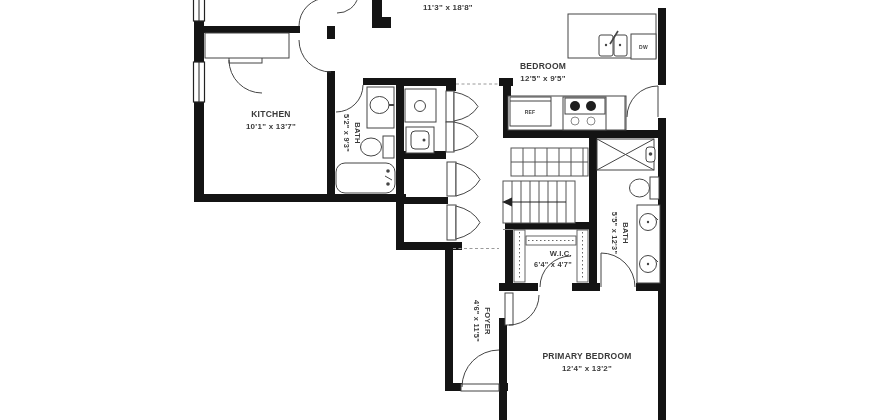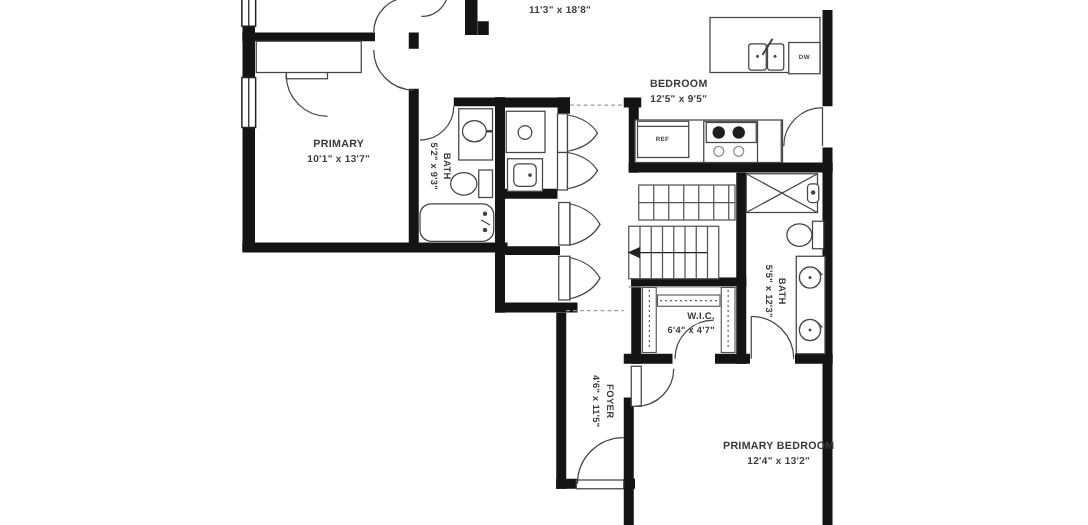--- a/index.html
+++ b/index.html
@@ -188,21 +188,21 @@
   <div class="lbl" style="left:448px;top:8px;">
     <span class="dm">11'3" x 18'8"</span>
   </div>
 
   <div class="lbl" style="left:543px;top:73px;">
     <span class="nm">BEDROOM</span>
     <span class="dm">12'5" x 9'5"</span>
   </div>
 
   <div class="lbl" style="left:271px;top:121px;">
-    <span class="nm">PRIMARY</span>
+    <span class="nm">KITCHEN</span>
     <span class="dm">10'1" x 13'7"</span>
   </div>
 
   <div class="lbl rot small" style="left:352px;top:133px;">
     <span class="nm">BATH</span>
     <span class="dm">5'2" x 9'3"</span>
   </div>
 
   <div class="lbl rot small" style="left:620px;top:233px;">
     <span class="nm">BATH</span>
@@ -212,21 +212,21 @@
   <div class="lbl small" style="left:553px;top:259px;text-align:right;">
     <span class="nm">W.I.C.</span>
     <span class="dm">6'4" x 4'7"</span>
   </div>
 
   <div class="lbl rot small" style="left:482px;top:321px;">
     <span class="nm">FOYER</span>
     <span class="dm">4'6" x 11'5"</span>
   </div>
 
-  <div class="lbl" style="left:587px;top:363px;margin-left:36px;">
+  <div class="lbl" style="left:587px;top:363px;">
     <span class="nm">PRIMARY BEDROOM</span>
     <span class="dm">12'4" x 13'2"</span>
   </div>
 
   <div class="lbl tiny" style="left:530px;top:112px;">REF</div>
 
   <div class="lbl tiny" style="left:643.5px;top:46.5px;">DW</div>
 </div>
 
 </body></html>

